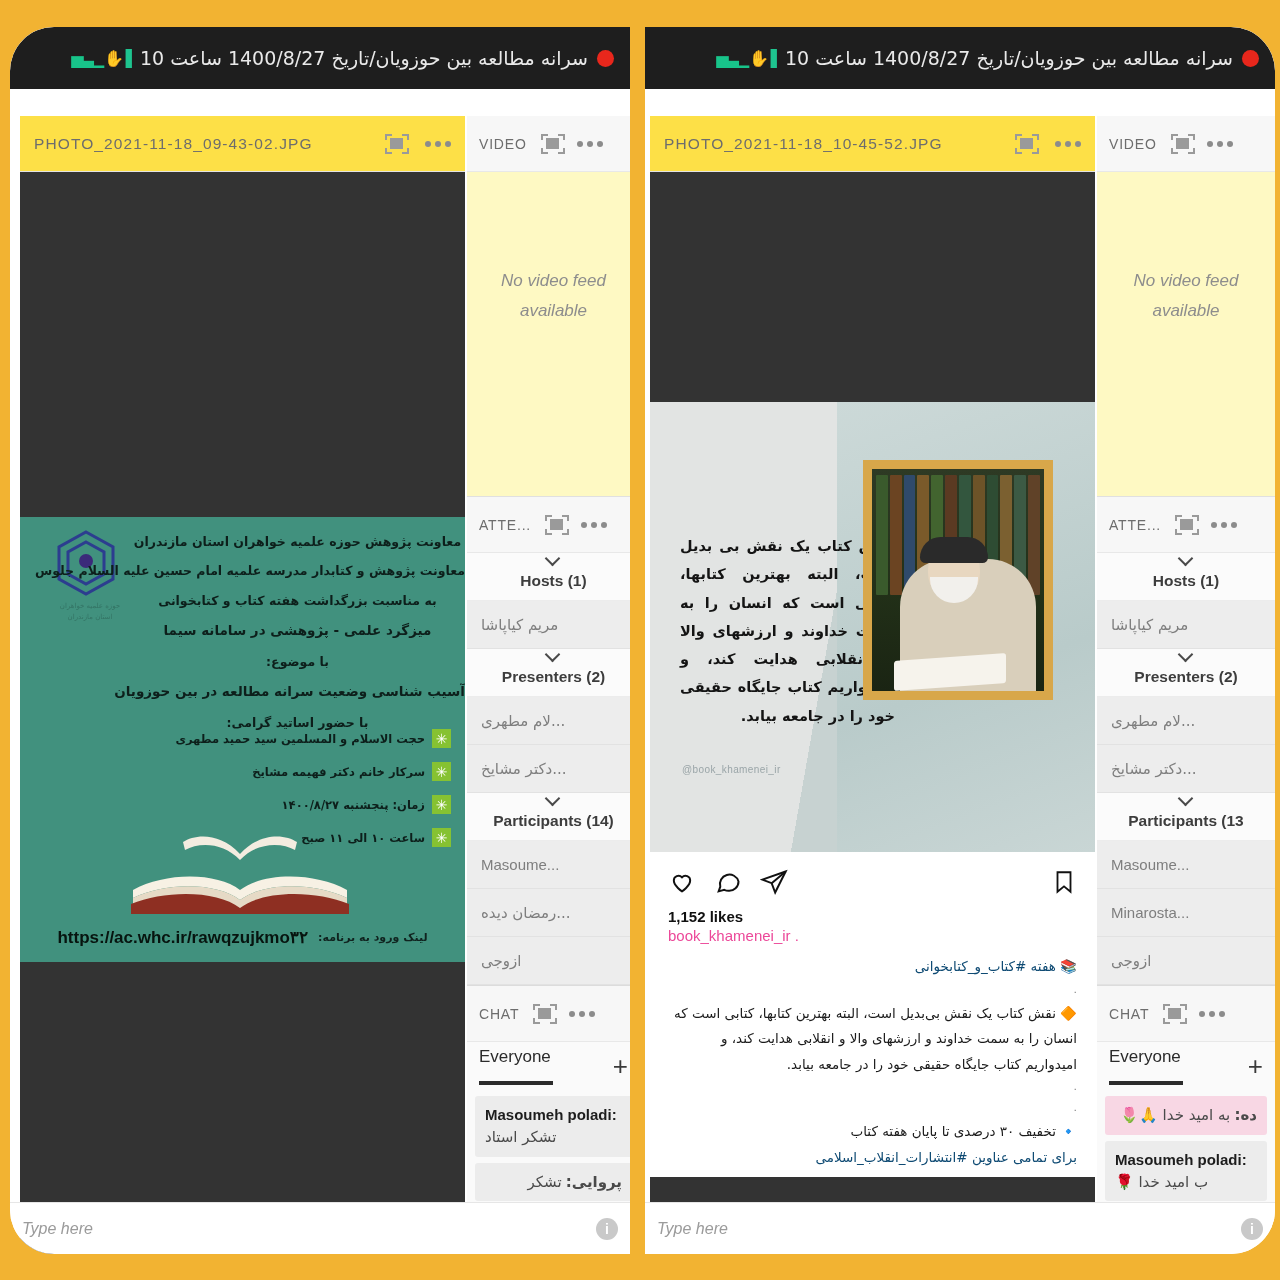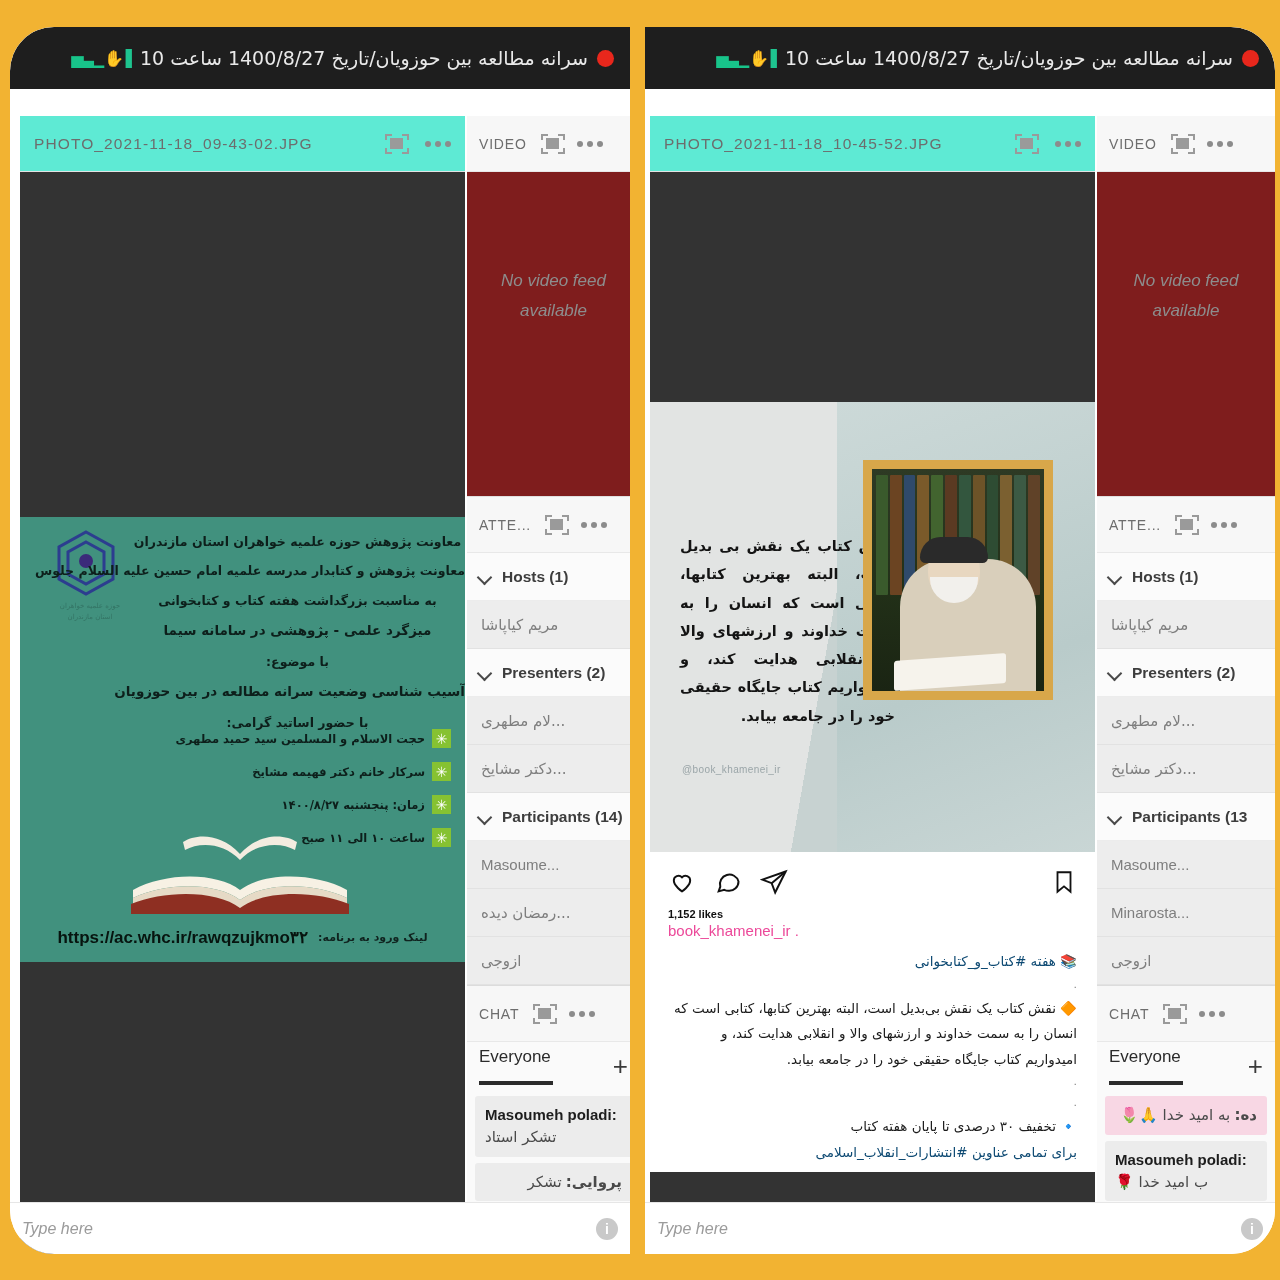--- a/index.html
+++ b/index.html
@@ -44,21 +44,21 @@
     color: #e9e9e9; font-size: 19px; white-space: nowrap;
     letter-spacing: -.2px; display:flex; align-items:center; gap:2px;
     font-family: "DejaVu Sans", sans-serif;
   }
   .tb-bars { color: #18c48a; font-size: 16px; letter-spacing: -2px; }
   .tb-hand { color: #d7d7d7; font-size: 16px; }
   .tb-green { color: #1ec48f; font-size: 16px; }
 
   
   .pod-head {
-    height: 56px; background: #5eead4;
+    height: 56px; background: #fde047;
     display: flex; align-items: center;
     padding: 0 14px; border-bottom: 1px solid #e3e3e3;
   }
   .pod-title {
     color: #6d6d6d; font-size: 15.5px; letter-spacing: 1.1px; flex: 1 1 auto;
     white-space: nowrap; overflow: hidden;
   }
   .pod-title.small { flex: 0 0 auto; margin-right: 14px; }
   .maximize {
     width: 24px; height: 20px; position: relative; margin-right: 16px; flex: 0 0 auto;
@@ -158,51 +158,51 @@
     position:absolute; left:58px; bottom:88px; width:48px; height:26px;
     background:#f2f0ec; border-radius:0 0 24px 24px;
   }
   .ig-frame .bookopen {
     position:absolute; left:22px; bottom:4px; width:112px; height:30px;
     background:#f6f3ec; transform:skewY(-4deg); border-radius:3px;
   }
 
   .ig-actions { display:flex; align-items:center; padding:16px 18px 4px; gap:18px; }
   .ig-actions .sp { flex:1; }
-  .ig-likes { padding:4px 18px 0; font-size:11px; font-weight:700; color:#111; }
+  .ig-likes { padding:4px 18px 0; font-size:15px; font-weight:700; color:#111; }
   .ig-user  { padding:2px 18px 0; font-size:15px; color:#ec4899; }
   .ig-cap {
     padding:10px 18px 6px; direction:rtl; text-align:right; color:#0e4a73;
     font-size:13.5px; line-height:1.9; font-family:"DejaVu Sans",sans-serif;
   }
   .ig-cap .body { color:#1b1b1b; }
   .ig-cap .dotline { color:#888; font-size:11px; }
   .ig-cap .tag { color:#0e4a73; }
 
   
   .rail { position:absolute; top:89px; bottom:26px; background:#fafafa; overflow:hidden; }
   .half.left  .rail { left:457px; width:173px; }
   .half.right .rail { left:452px; width:178px; }
 
   .rail-pod { background:#fafafa; }
   .rail-head { height:56px; background:#f7f7f7; display:flex; align-items:center; padding:0 12px; border-bottom:1px solid #e8e8e8;}
   .rail-head .pod-title { font-size:14px; letter-spacing:.8px; }
   .rail-head .maximize { margin-right:12px; }
 
-  .video-pod { height:380px; background:#7f1d1d; position:relative; }
+  .video-pod { height:380px; background:#fef9c3; position:relative; }
   .no-video {
     position:absolute; left:0; right:0; top:150px; text-align:center;
     color:#8d8d8d; font-style:italic; font-size:17px; line-height:1.75;
   }
 
   .att-pod { border-top:1px solid #e0e0e0; }
   .group-row {
     height:48px; display:flex; align-items:center; gap:10px; padding:0 12px;
     background:#fbfbfb; border-bottom:1px solid #ececec; color:#3d3d3d;
-    font-size:15.5px; font-weight:700;
+    font-size:15.5px; font-weight:700;flex-direction:column;
   }
   .chev { width:13px; height:9px; position:relative; flex:0 0 auto; }
   .chev:after {
     content:""; position:absolute; left:0; top:0; width:9px; height:9px;
     border-right:2.4px solid #4a4a4a; border-bottom:2.4px solid #4a4a4a;
     transform:rotate(45deg);
   }
   .member-row {
     height:48px; display:flex; align-items:center; justify-content:flex-end;
     padding:0 14px; background:#ededed; border-bottom:1px solid #e2e2e2;

